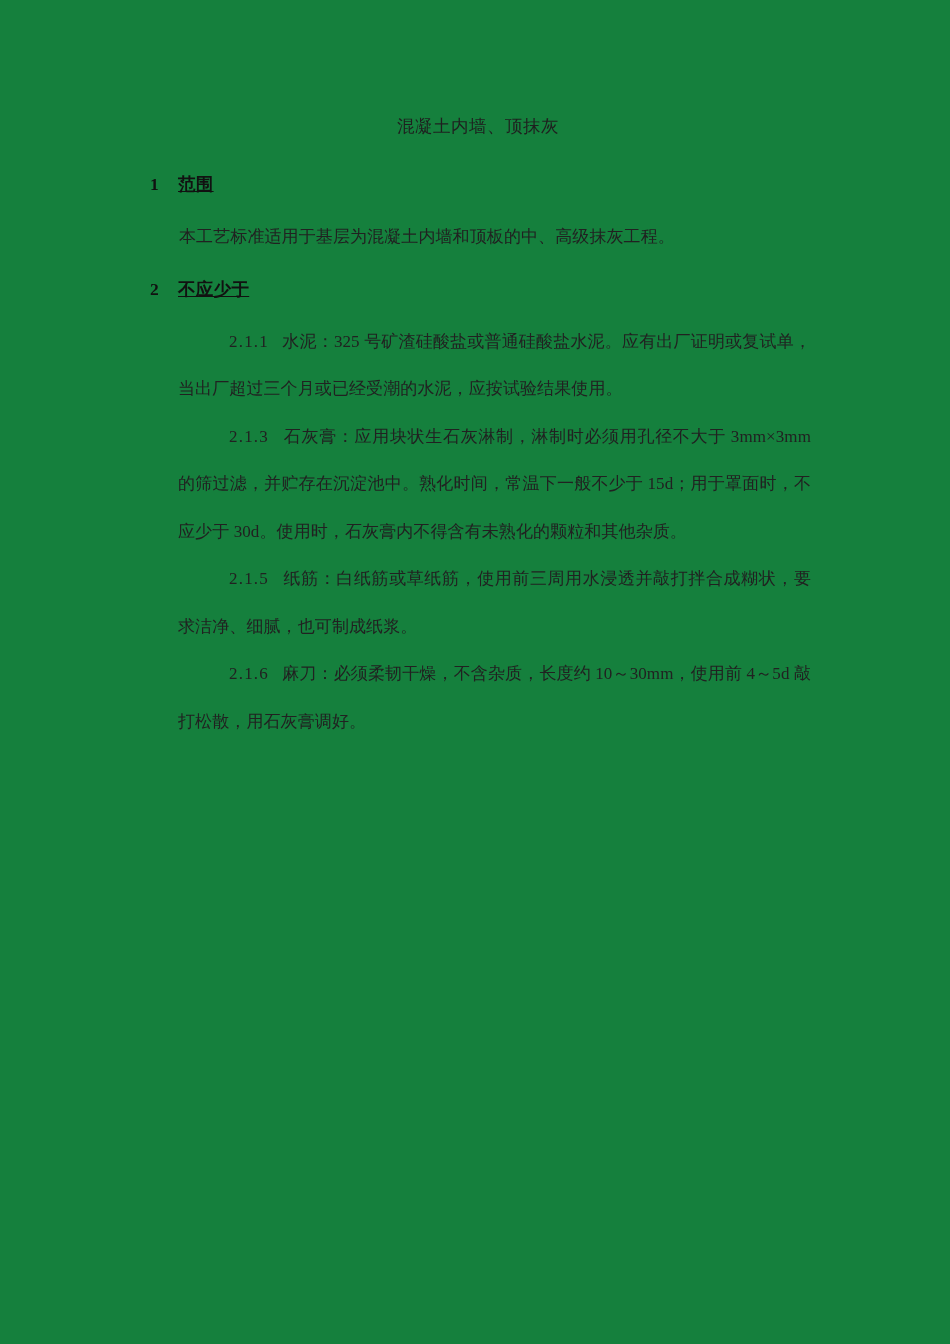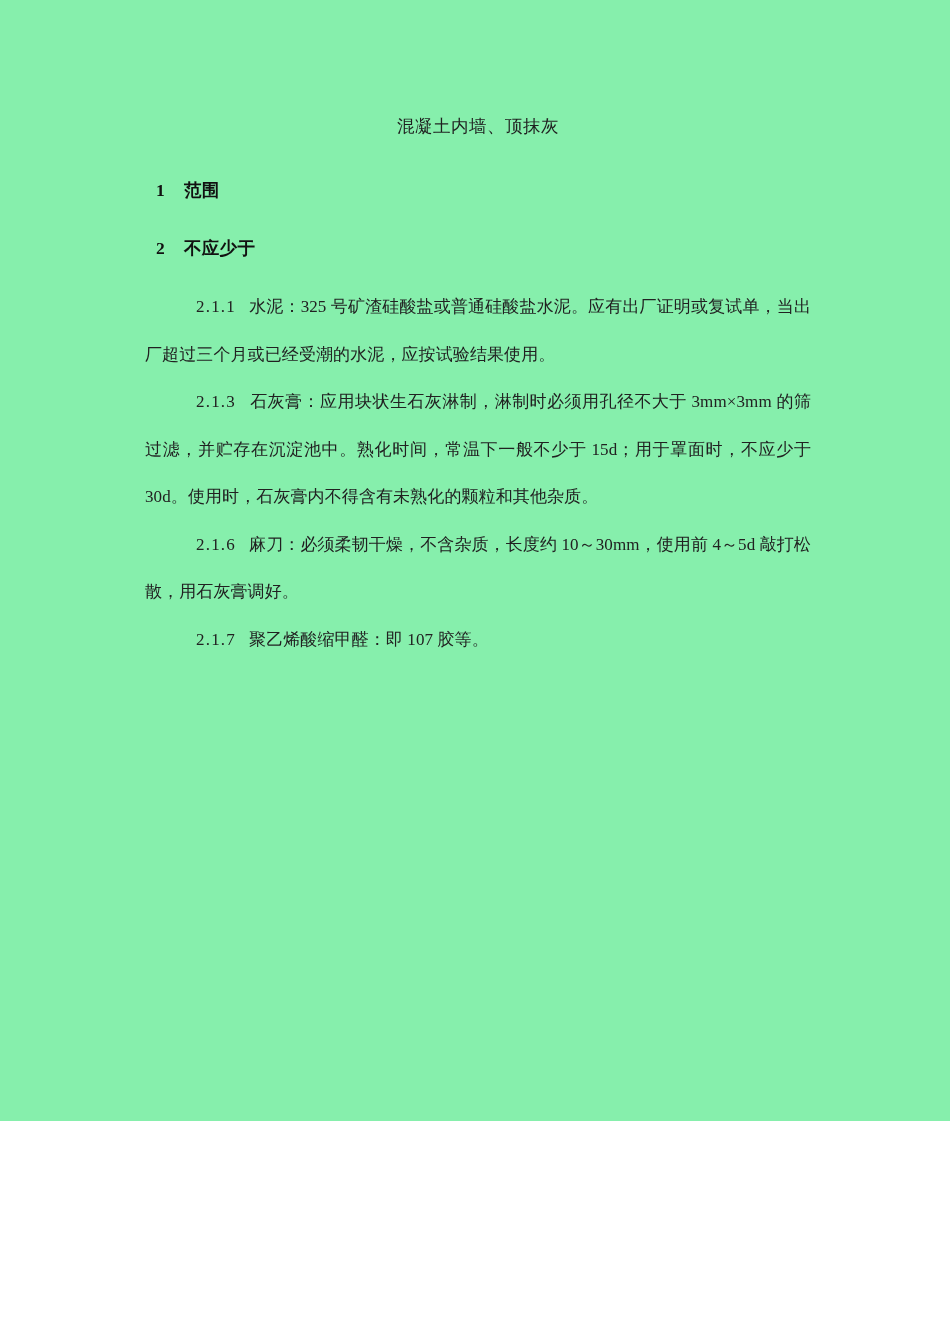--- a/index.html
+++ b/index.html
@@ -13,45 +13,46 @@
     position: relative;
     font-family: "Liberation Serif", "DejaVu Serif", serif;
     color: #1a1a1a;
     overflow: hidden;
   }
   #page {
     position: absolute;
     left: 0;
     top: 0;
     width: 950px;
-    height: 1121px;
-    background: #86efac;
+    height: 1344px;
+    background: #15803d;
   }
   #content {
     position: absolute;
     left: 145px;
     top: 106px;
     width: 666px;
   }
   .doc-title {
     text-align: center;
     font-size: 17.5px;
     line-height: 40px;
     letter-spacing: 0.5px;
     margin: 0 0 4px 0;
     color: #1f1f1f;
     white-space: nowrap;
   }
   .h1 {
     font-size: 17.5px;
     font-weight: bold;
     line-height: 47px;
-    margin: 11px;
+    margin: 5px;
     color: #111111;
     letter-spacing: 0.3px;
+    text-decoration: underline;
   }
   .h1 .num {
     display: inline-block;
     width: 28px;
     font-weight: bold;
   }
   .para {
     font-size: 17px;
     line-height: 47.5px;
     margin: 0;
@@ -59,20 +60,21 @@
     text-justify: inter-ideograph;
     text-indent: 34px;
     color: #212121;
     letter-spacing: 0.1px;
   }
   .para.lvl2 {
     text-indent: 51px;
   }
   .para.lvl3 {
     text-indent: 51px;
+    margin-left: 33px;
   }
   .numlbl {
     letter-spacing: 1.2px;
   }
   .spacer-title { height: 6px; }
   sub {
     font-size: 11px;
     vertical-align: sub;
     line-height: 0;
   }
@@ -84,40 +86,41 @@
   <div id="content">
 
     <div class="doc-title">混凝土内墙、顶抹灰</div>
 
     <div class="spacer-title"></div>
 
     <div class="h1">
       <span class="num">1</span><span>范围</span>
     </div>
 
+    <div class="para">本工艺标准适用于基层为混凝土内墙和顶板的中、高级抹灰工程。</div>
 
     <div class="h1">
       <span class="num">2</span><span>不应少于</span>
     </div>
 
 
     <div class="para lvl3">
       <span class="numlbl">2.1.1</span>&nbsp;&nbsp;&nbsp;<span>水泥：325 号矿渣硅酸盐或普通硅酸盐水泥。应有出厂证明或复试单，当出厂超过三个月或已经受潮的水泥，应按试验结果使用。</span>
     </div>
 
 
     <div class="para lvl3">
       <span class="numlbl">2.1.3</span>&nbsp;&nbsp;&nbsp;<span>石灰膏：应用块状生石灰淋制，淋制时必须用孔径不大于 3mm×3mm 的筛过滤，并贮存在沉淀池中。熟化时间，常温下一般不少于 15d；用于罩面时，不应少于 30d。使用时，石灰膏内不得含有未熟化的颗粒和其他杂质。</span>
     </div>
 
 
+    <div class="para lvl3">
+      <span class="numlbl">2.1.5</span>&nbsp;&nbsp;&nbsp;<span>纸筋：白纸筋或草纸筋，使用前三周用水浸透并敲打拌合成糊状，要求洁净、细腻，也可制成纸浆。</span>
+    </div>
 
     <div class="para lvl3">
       <span class="numlbl">2.1.6</span>&nbsp;&nbsp;&nbsp;<span>麻刀：必须柔韧干燥，不含杂质，长度约 10～30mm，使用前 4～5d 敲打松散，用石灰膏调好。</span>
     </div>
 
-    <div class="para lvl3">
-      <span class="numlbl">2.1.7</span>&nbsp;&nbsp;&nbsp;<span>聚乙烯酸缩甲醛：即 107 胶等。</span>
-    </div>
 
 
   </div>
 </div>
 
 </body></html>

